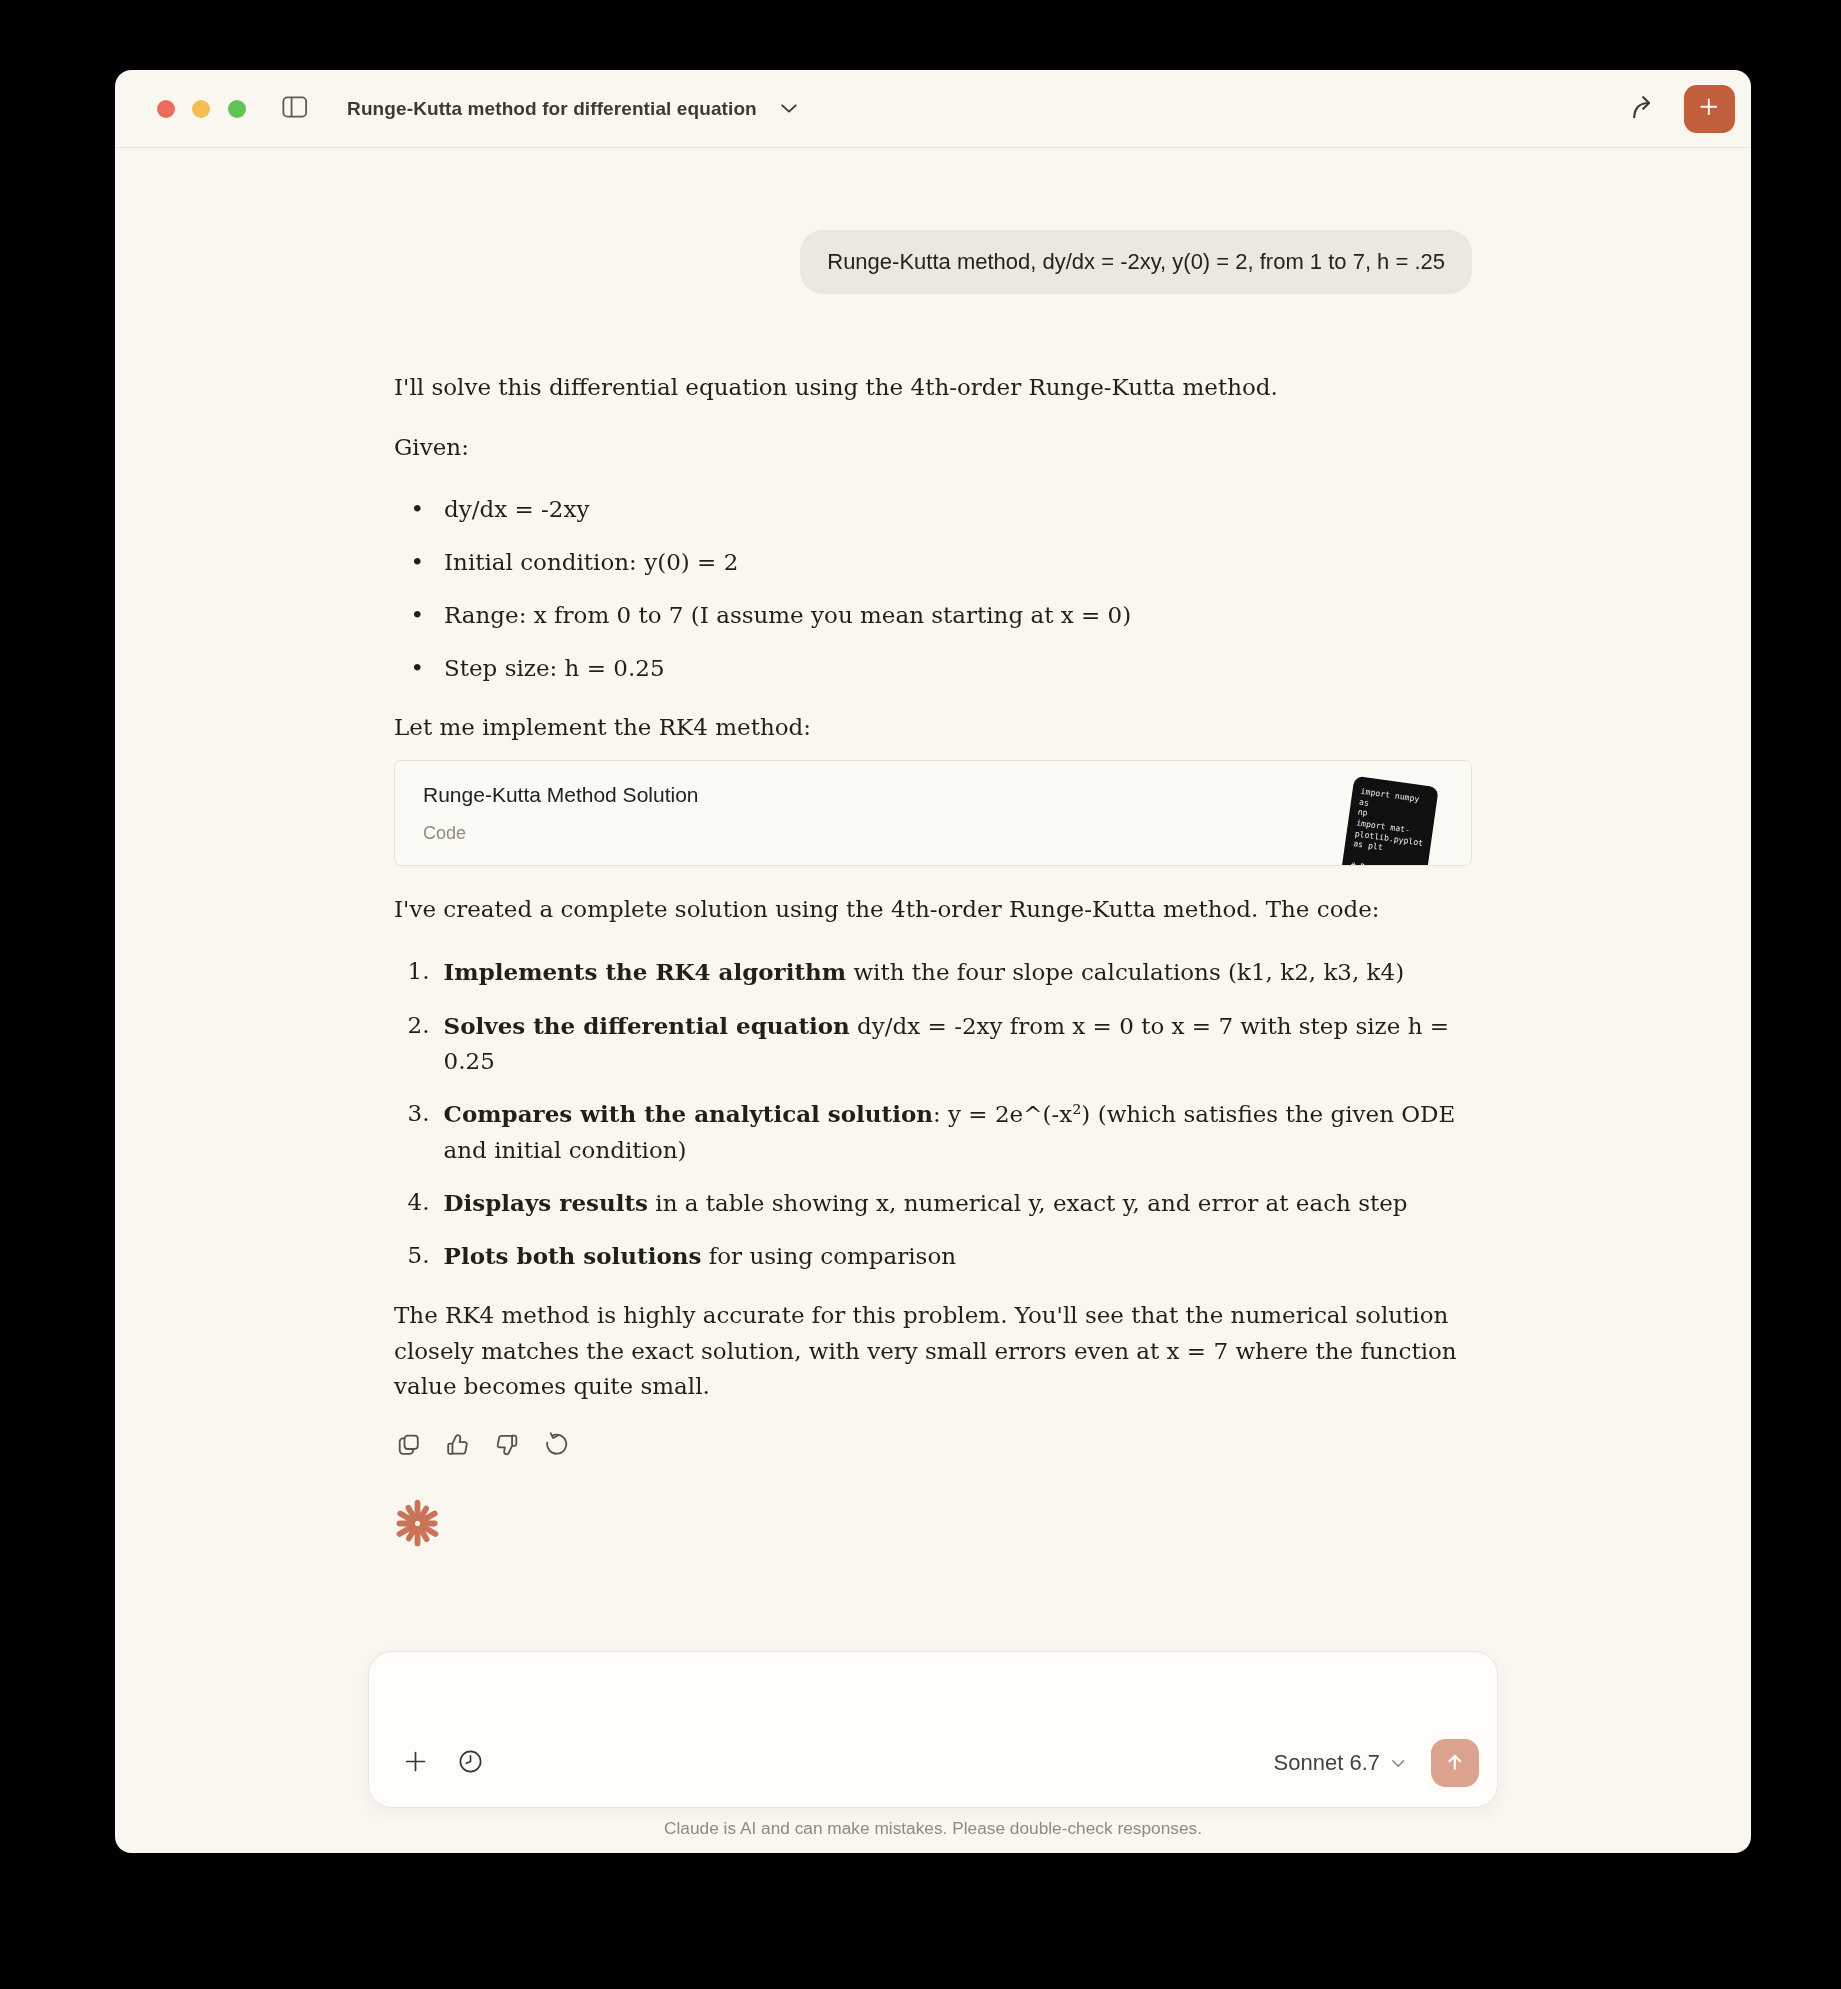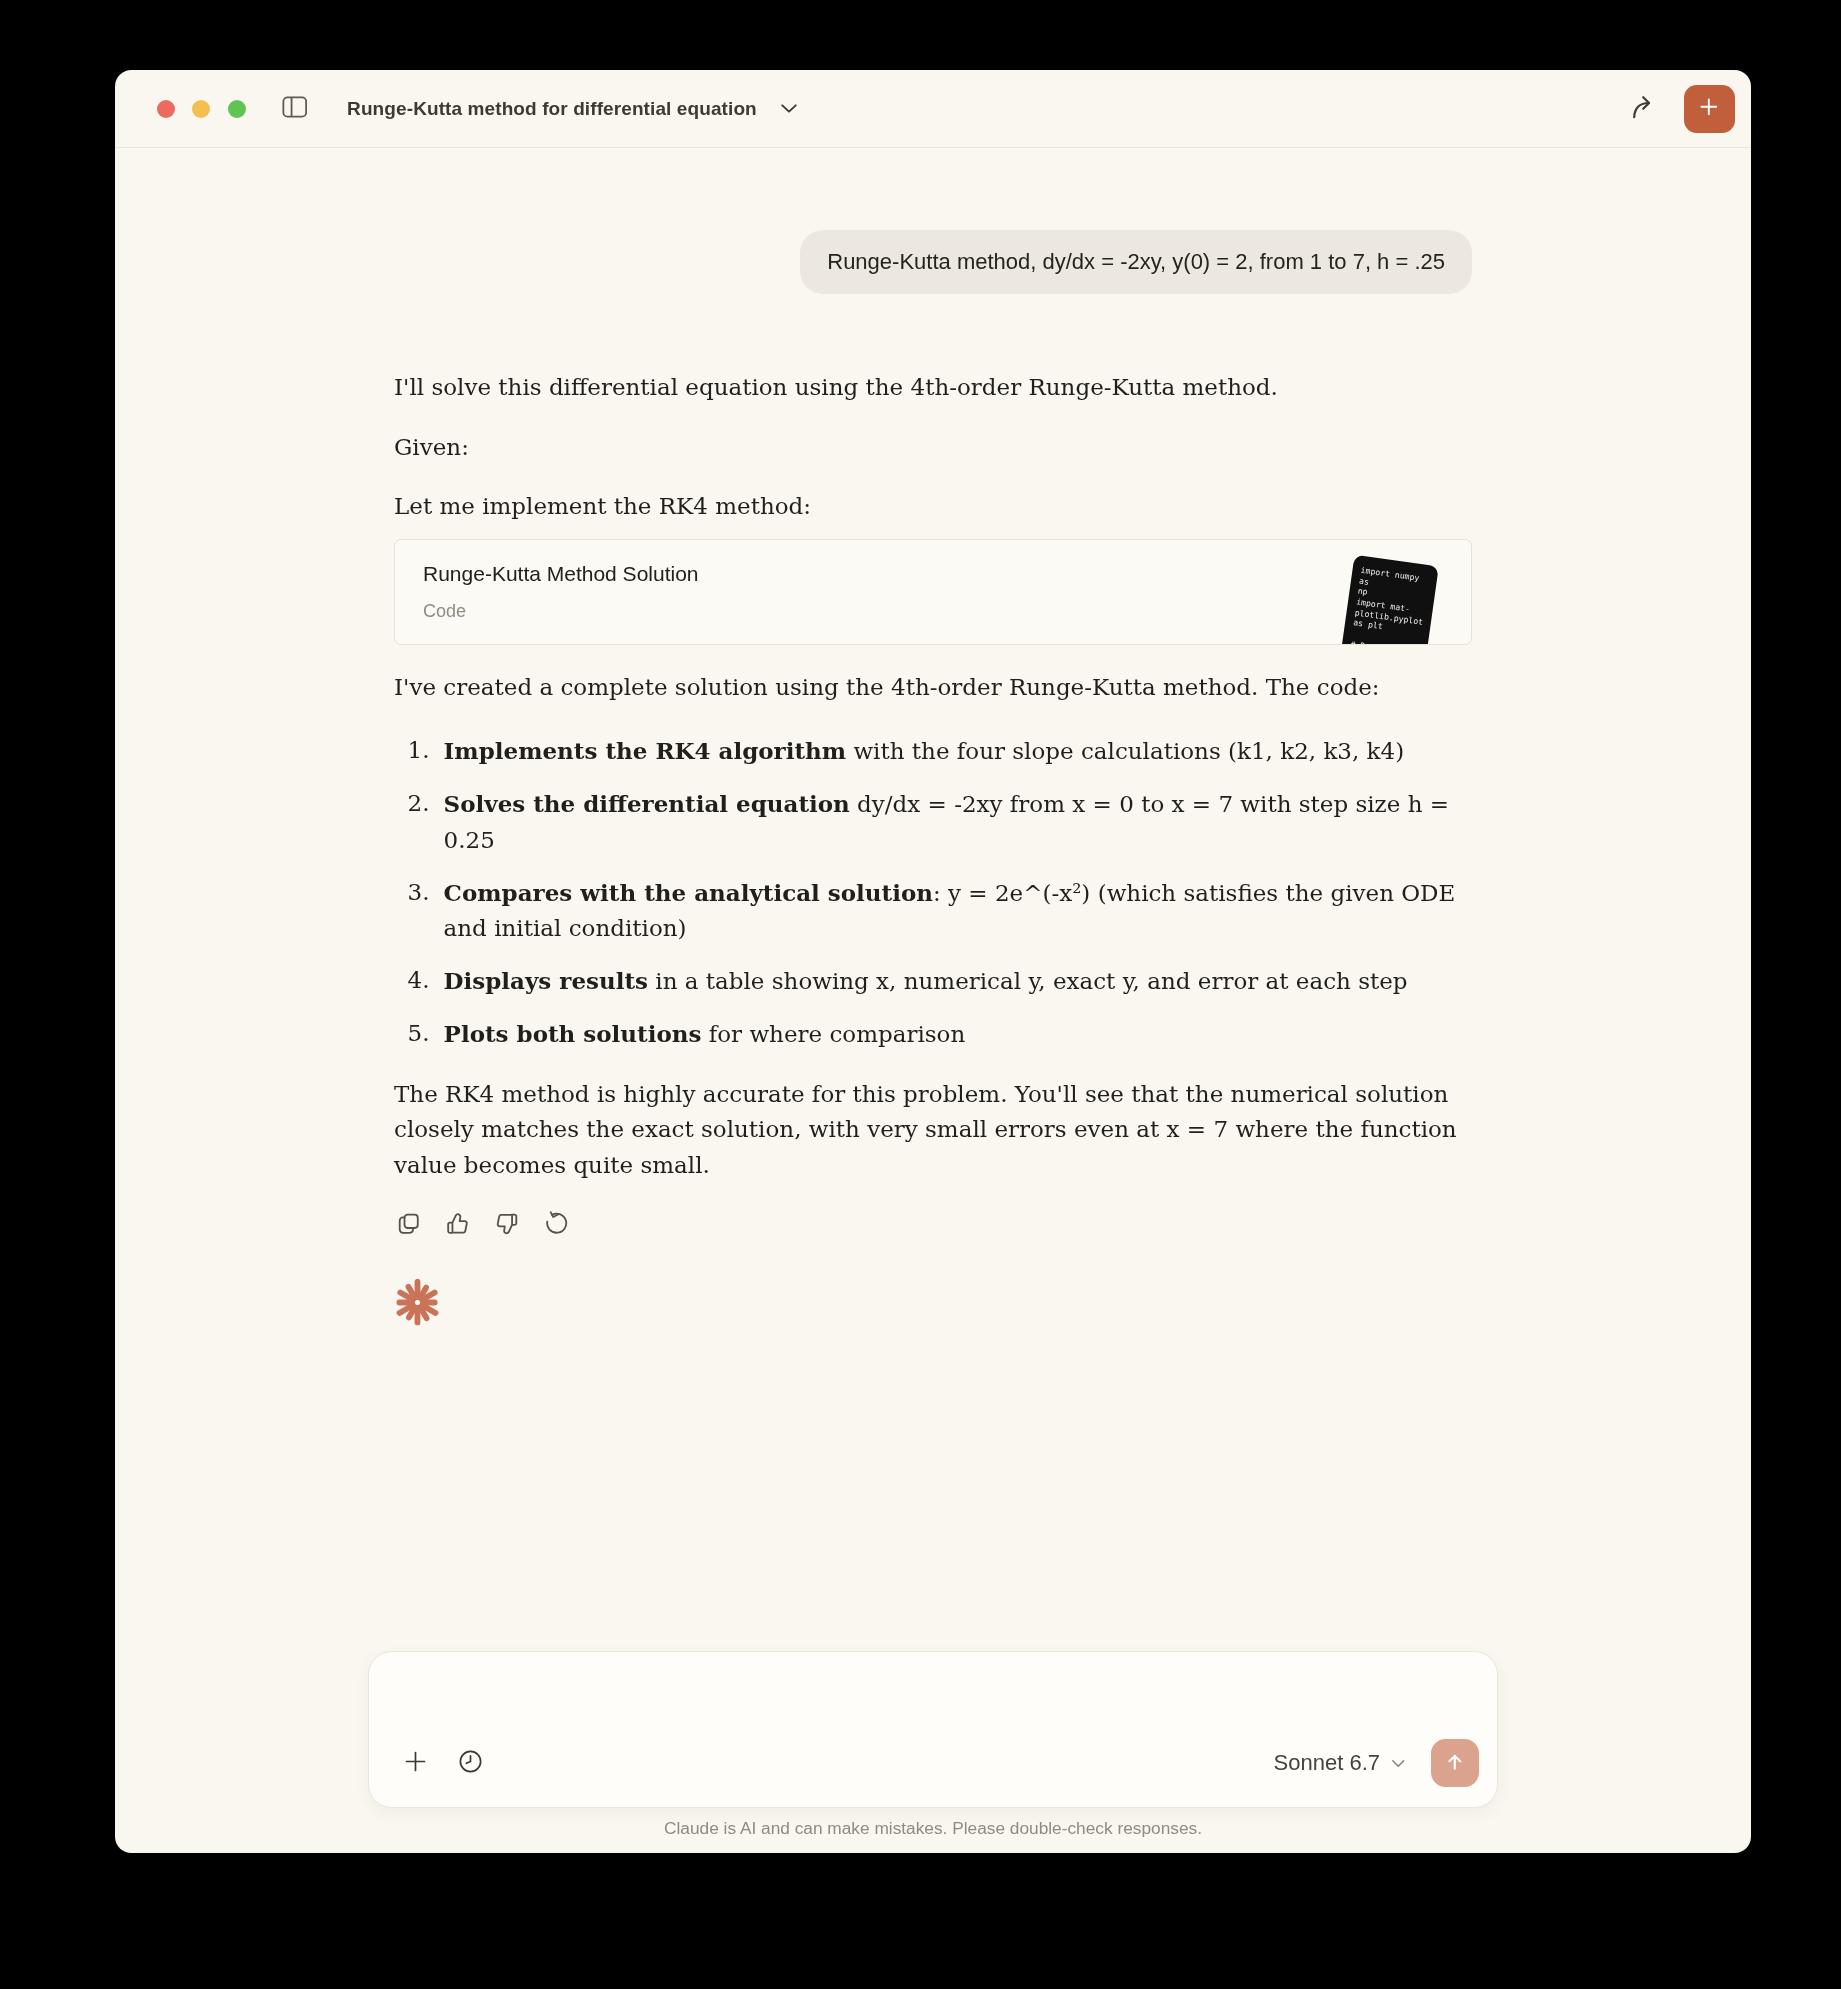--- a/index.html
+++ b/index.html
@@ -125,20 +125,26 @@
     <div class="content">
 
       <div class="bubble-row">
         <div class="bubble">Runge-Kutta method, dy/dx = -2xy, y(0) = 2, from 1 to 7, h = .25</div>
       </div>
 
       <div class="md">
         <p class="intro">I'll solve this differential equation using the 4th-order Runge-Kutta method.</p>
         <p>Given:</p>
 
+        <ul class="given">
+          <li>dy/dx = -2xy</li>
+          <li>Initial condition: y(0) = 2</li>
+          <li>Range: x from 0 to 7 (I assume you mean starting at x = 0)</li>
+          <li>Step size: h = 0.25</li>
+        </ul>
 
         <p>Let me implement the RK4 method:</p>
 
         <div class="artifact-card">
           <div class="artifact-info">
             <div class="artifact-title">Runge-Kutta Method Solution</div>
             <div class="artifact-sub">Code</div>
           </div>
           <div class="artifact-thumb">import numpy as
 np
@@ -167,21 +173,21 @@
           <li>
             <span class="num">3.</span>
             <span class="step-body"><strong>Compares with the analytical solution</strong><span>: y = 2e^(-x²) (which satisfies the given ODE and initial condition)</span></span>
           </li>
           <li>
             <span class="num">4.</span>
             <span class="step-body"><strong>Displays results</strong><span> in a table showing x, numerical y, exact y, and error at each step</span></span>
           </li>
           <li>
             <span class="num">5.</span>
-            <span class="step-body"><strong>Plots both solutions</strong><span> for where comparison</span></span>
+            <span class="step-body"><strong>Plots both solutions</strong><span> for using comparison</span></span>
           </li>
         </ol>
 
         <p>The RK4 method is highly accurate for this problem. You'll see that the numerical solution closely matches the exact solution, with very small errors even at x = 7 where the function value becomes quite small.</p>
       </div>
 
       <div class="action-row">
         <div class="action-btn">
           <span>
             <svg width="25.5" height="25.5" viewBox="0 0 24 24" fill="none" stroke-width="1.7" stroke-linecap="round" stroke-linejoin="round">

